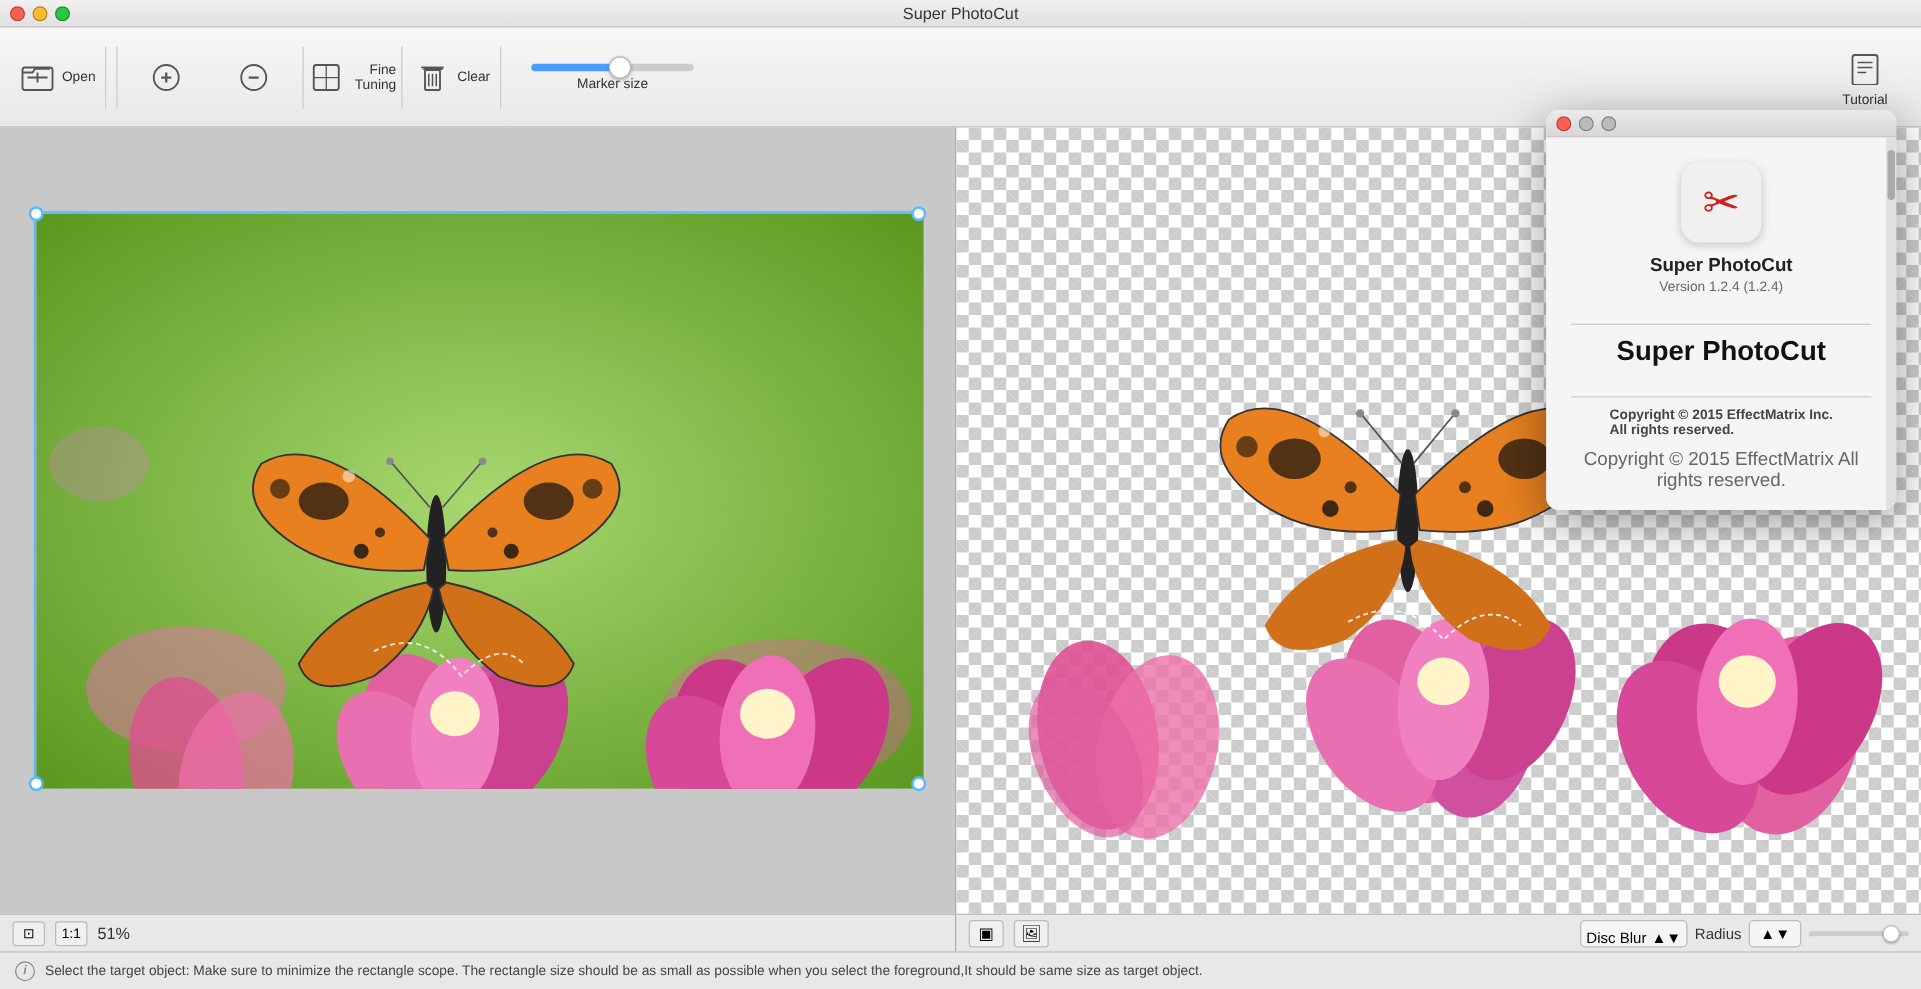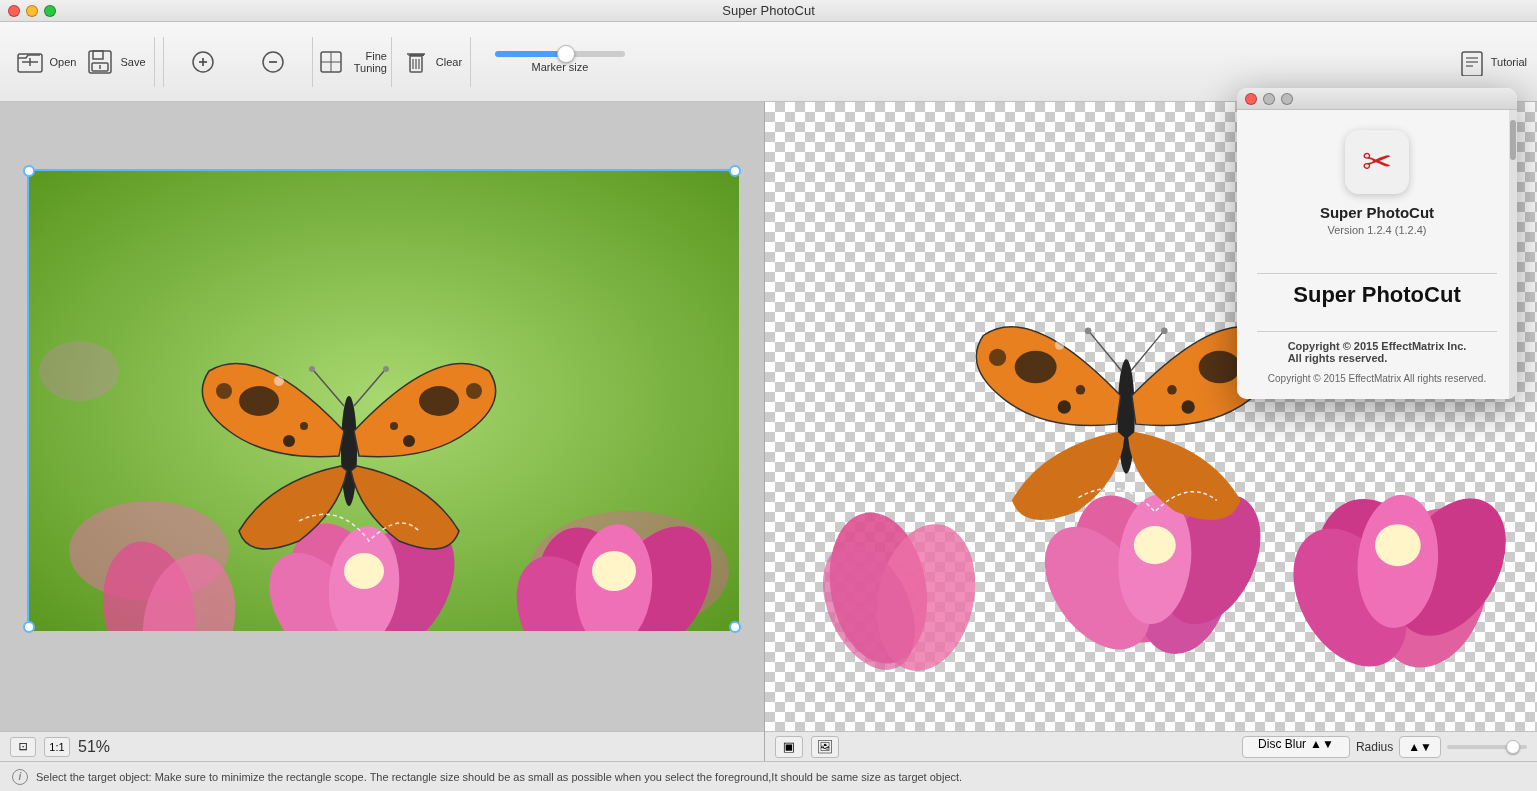--- a/index.html
+++ b/index.html
@@ -121,20 +121,21 @@
     .marker-size-label {
       font-size: 11px;
       color: #333;
       margin-top: 4px;
     }
 
     
     .tutorial-btn {
       margin-left: auto;
       display: flex;
+      flex-direction: column;
       align-items: center;
       width: 70px;
       cursor: pointer;
       gap: 4px;
     }
 
     
     .main-content {
       display: flex;
       width: 100%;
@@ -201,21 +202,21 @@
       background: #f0f0f0;
       border: 1px solid #bbb;
       border-radius: 3px;
       display: flex;
       align-items: center;
       justify-content: center;
       cursor: pointer;
       font-size: 11px;
     }
     .zoom-level {
-      font-size: 16px;
+      font-size: 13px;
       color: #333;
     }
 
     
     .right-panel {
       flex: 1;
       height: 100%;
       background: #d8d8d8;
       position: relative;
       overflow: hidden;
@@ -266,24 +267,24 @@
       margin-left: auto;
       display: flex;
       align-items: center;
       gap: 6px;
     }
     .select-box {
       height: 22px;
       background: #f5f5f5;
       border: 1px solid #bbb;
       border-radius: 4px;
-      padding: 0 15px;
+      padding: 0 4px;
       font-size: 12px;
       display: flex;
-      align-items: flex-start;
+      align-items: flex-end;
       gap: 4px;
     }
     .radius-label {
       font-size: 12px;
       color: #333;
     }
     .radius-select {
       height: 22px;
       background: #f5f5f5;
       border: 1px solid #bbb;
@@ -384,21 +385,21 @@
     }
     .about-app-name {
       font-size: 15px;
       font-weight: 600;
       color: #222;
       margin-bottom: 3px;
     }
     .about-version {
       font-size: 11px;
       color: #666;
-      margin-bottom: 29px;
+      margin-bottom: 15px;
     }
     .about-brand {
       font-size: 22px;
       font-weight: 700;
       color: #111;
       margin-bottom: 15px;
     }
     .about-divider {
       width: 100%;
       height: 1px;
@@ -406,21 +407,21 @@
       margin: 8px 0;
     }
     .about-copyright {
       font-size: 11px;
       color: #444;
       text-align: left;
       font-weight: 600;
       margin-bottom: 3px;
     }
     .about-copyright2 {
-      font-size: 10px;
+      font-size: 15px;
       color: #666;
       text-align: center;
     }
 
     
     .about-scrollbar {
       position: absolute;
       right: 0;
       top: 22px;
       width: 8px;
@@ -458,31 +459,20 @@
     <div class="tool-icon">
       <svg width="28" height="28" viewBox="0 0 28 28">
         <rect x="2" y="6" width="24" height="18" rx="2" fill="none" stroke="#555" stroke-width="1.5"></rect>
         <path d="M2 10 L10 10 L12 7 L24 7" fill="none" stroke="#555" stroke-width="1.5"></path>
         <path d="M6 14 L22 14 M14 10 L14 18" stroke="#555" stroke-width="1.5"></path>
       </svg>
     </div>
     <span class="tool-label">Open</span>
   </div>
 
-  <div class="tool-item">
-    <div class="tool-icon">
-      <svg width="28" height="28" viewBox="0 0 28 28">
-        <rect x="3" y="3" width="22" height="22" rx="2" fill="none" stroke="#555" stroke-width="1.5"></rect>
-        <rect x="7" y="3" width="10" height="8" fill="none" stroke="#555" stroke-width="1.5"></rect>
-        <rect x="6" y="15" width="16" height="8" rx="1" fill="none" stroke="#555" stroke-width="1.5"></rect>
-        <line x1="14" y1="17" x2="14" y2="21" stroke="#555" stroke-width="1.5"></line>
-      </svg>
-    </div>
-    <span class="tool-label">Save</span>
-  </div>
 
   <div class="tool-separator"></div>
 
 
   <div class="tool-separator"></div>
 
   <div class="tool-item">
     <div class="tool-icon">
       <svg width="28" height="28" viewBox="0 0 28 28">
         <circle cx="14" cy="14" r="10" fill="none" stroke="#555" stroke-width="1.5"></circle>

